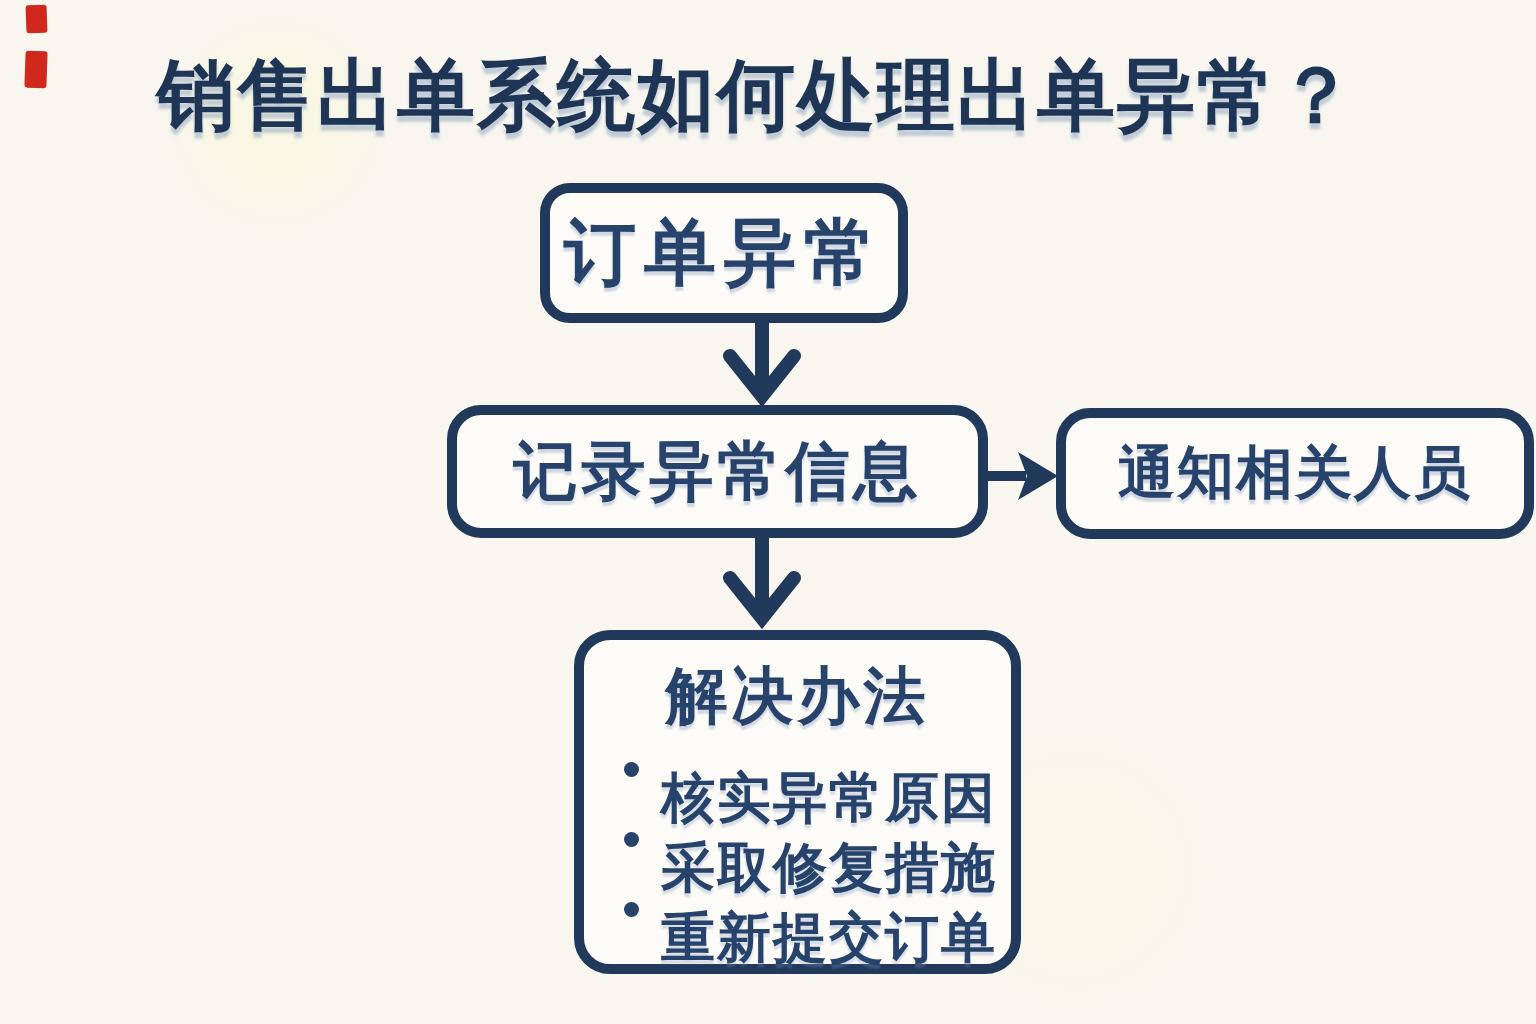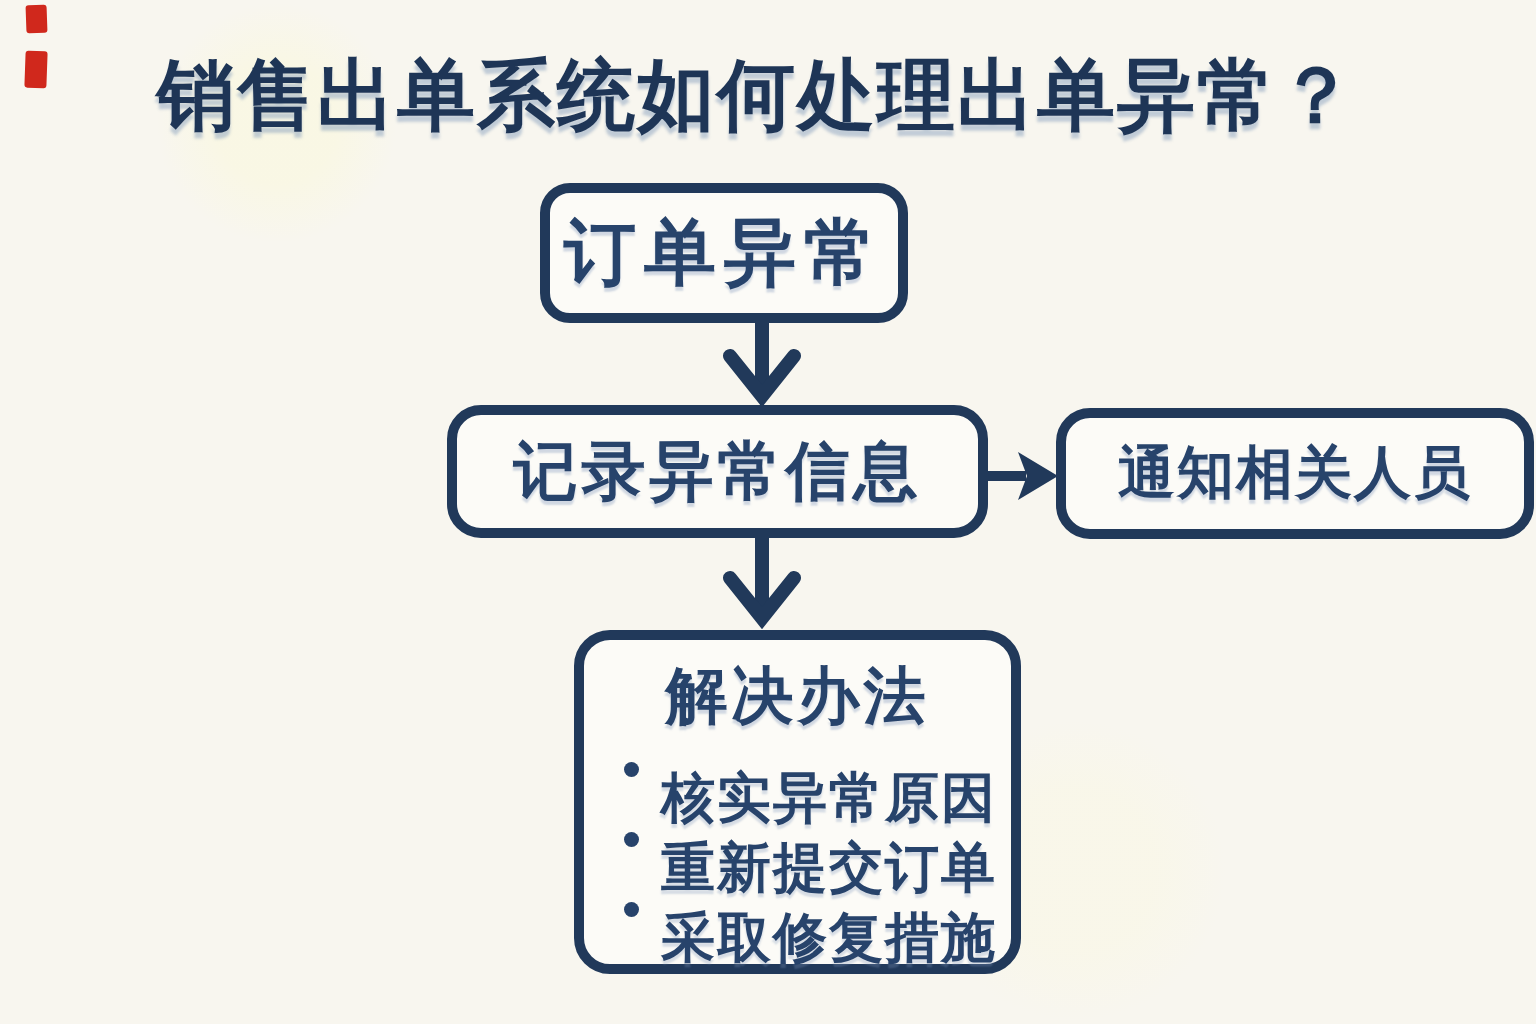--- a/index.html
+++ b/index.html
@@ -119,25 +119,25 @@
 
   <div class="node node-solution">
     <div class="solution-title">解决办法</div>
     <div class="bullet-list">
       <div class="bullet-row">
         <span class="bullet-dot"></span>
         <span class="bullet-text">核实异常原因</span>
       </div>
       <div class="bullet-row">
         <span class="bullet-dot"></span>
-        <span class="bullet-text">重新提交订单</span>
+        <span class="bullet-text">采取修复措施</span>
       </div>
       <div class="bullet-row">
         <span class="bullet-dot"></span>
-        <span class="bullet-text">采取修复措施</span>
+        <span class="bullet-text">重新提交订单</span>
       </div>
     </div>
   </div>
 
   <svg class="arrow-layer" width="1536" height="1024" viewBox="0 0 1536 1024">
 
     <g stroke="#21395a" fill="none">
       <line x1="762" y1="320" x2="762" y2="392" stroke-width="14"></line>
       <path d="M730 356 L762 396 L794 356" stroke-width="14" stroke-linecap="round" stroke-linejoin="miter"></path>
     </g>

